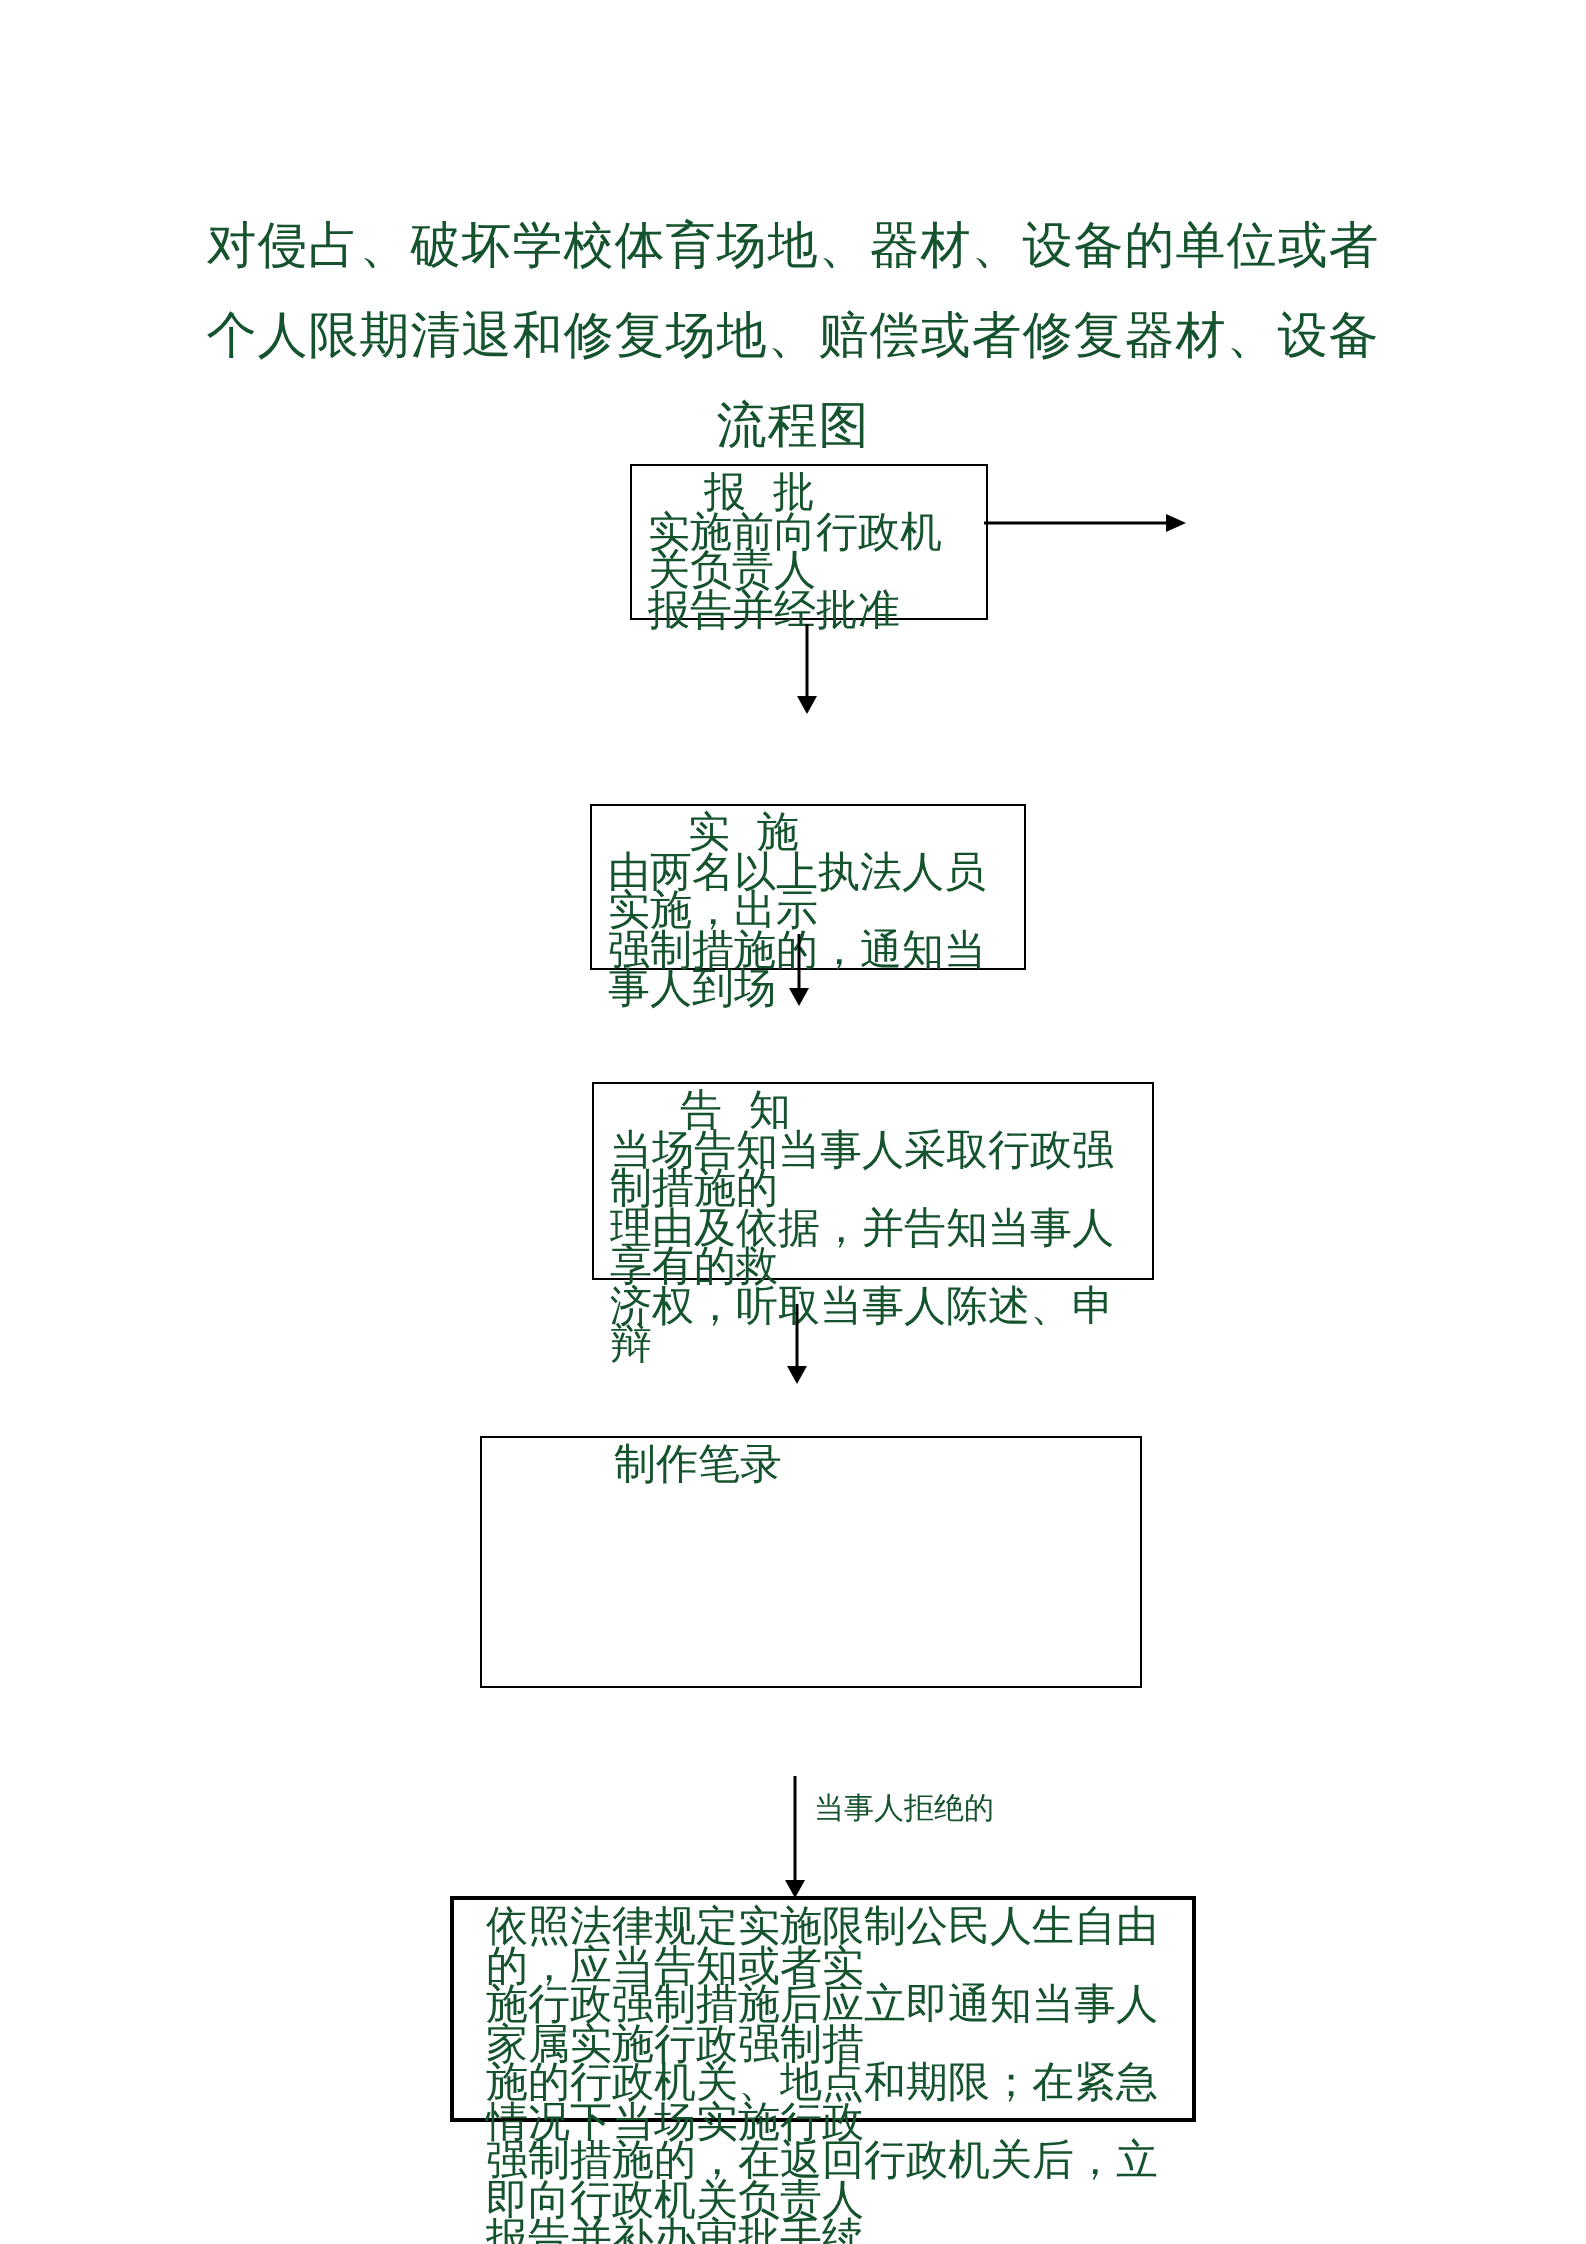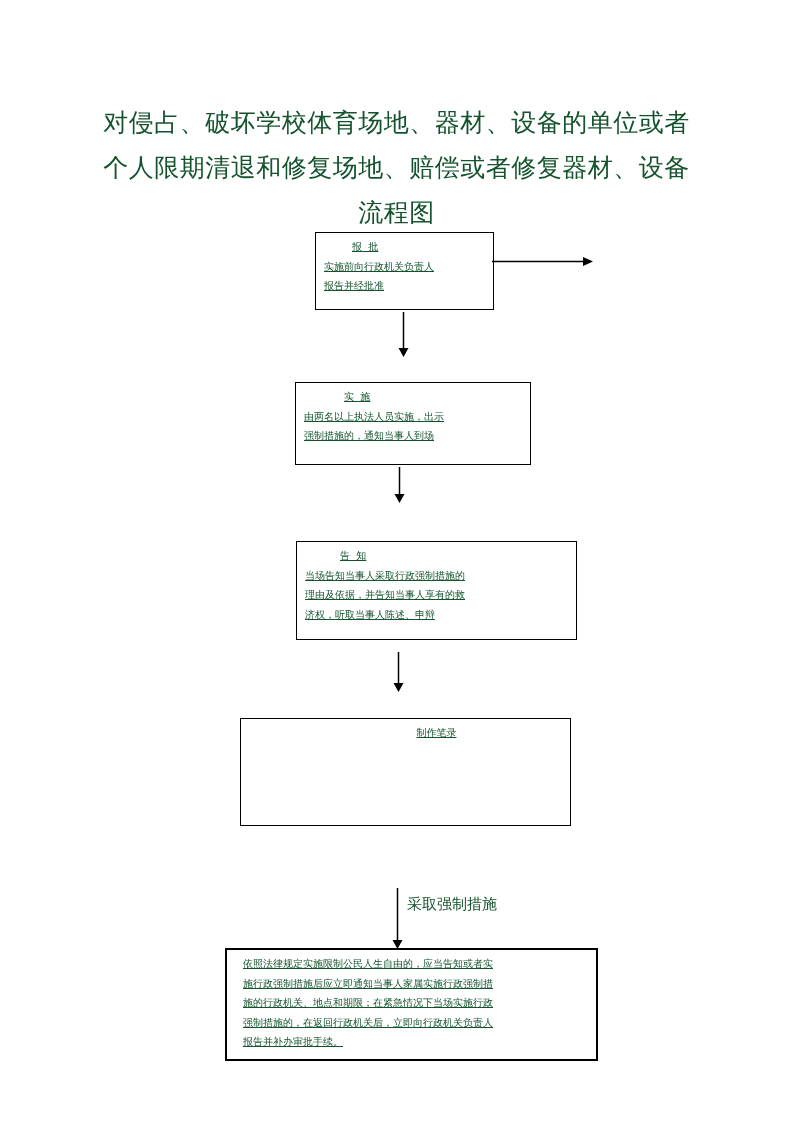--- a/index.html
+++ b/index.html
@@ -23,31 +23,30 @@
     line-height: 45px;
     font-weight: 500;
     white-space: pre-wrap;
     letter-spacing: 0.5px;
   }
   .flow-box {
     position: absolute;
     box-sizing: border-box;
     border: 1.5px solid #000000;
     padding: 4px 4px 0 8px;
-    font-size: 10px;
+    font-size: 21px;
     line-height: 19.5px;
     background: #ffffff;
-    text-decoration: underline;
   }
   .box-heading { white-space: pre-wrap; }
   .box-body    { white-space: pre-wrap; }
   .b1 { left: 315px; top: 232px; width: 179px; height: 78px; }
-  .b2 { left: 295px; top: 382px; width: 236px; height: 83px; }
+  .b2 { left: 295px; top: 402px; width: 218px; height: 83px; }
   .b3 { left: 296px; top: 541px; width: 281px; height: 99px; }
-  .b4 { left: 240px; top: 718px; width: 331px; height: 108px; text-align: center; }
+  .b4 { left: 240px; top: 718px; width: 331px; height: 126px; }
   .b5 { left: 225px; top: 948px; width: 373px; height: 113px; border-width: 2px; padding-left: 16px; }
   .h1 { padding-left: 28px; }
   .h2 { padding-left: 40px; }
   .h3 { padding-left: 35px; }
   .h4 { padding-left: 58px; }
   .arrow { position: absolute; display: block; }
   .arrow-label {
     position: absolute;
     left: 407px;
     top: 894px;
@@ -105,21 +104,21 @@
   </svg>
 
   <div class="flow-box b4">
     <div class="box-heading h4">制作笔录</div>
   </div>
 
   <svg class="arrow" style="left:390px; top:888px;" width="15" height="62">
     <line x1="7.5" y1="0" x2="7.5" y2="53" stroke="#000" stroke-width="1.5"></line>
     <polygon points="2.5,52 12.5,52 7.5,61" fill="#000"></polygon>
   </svg>
-  <div class="arrow-label">采取强制措施</div>
+  <div class="arrow-label">当事人拒绝的</div>
 
   <div class="flow-box b5">
     <div class="box-body">依照法律规定实施限制公民人生自由的，应当告知或者实
 施行政强制措施后应立即通知当事人家属实施行政强制措
 施的行政机关、地点和期限；在紧急情况下当场实施行政
 强制措施的，在返回行政机关后，立即向行政机关负责人
 报告并补办审批手续。</div>
   </div>
 
 </div>

